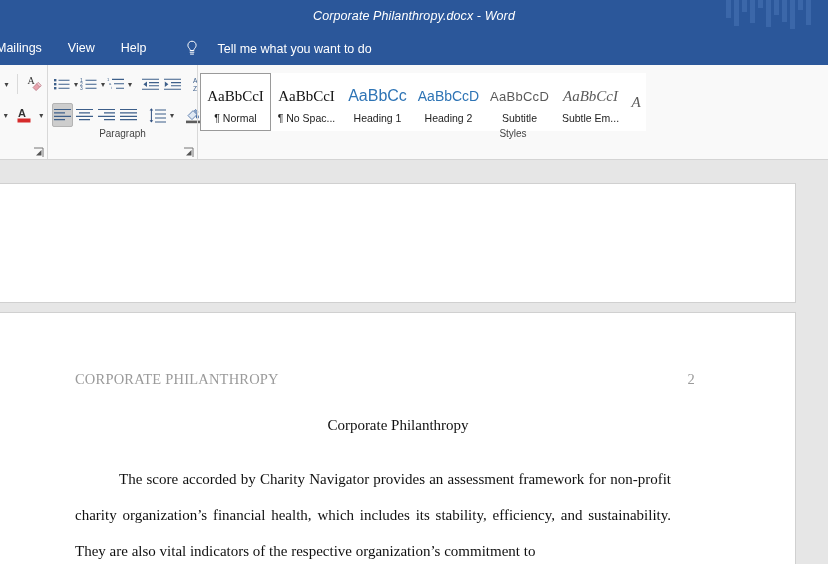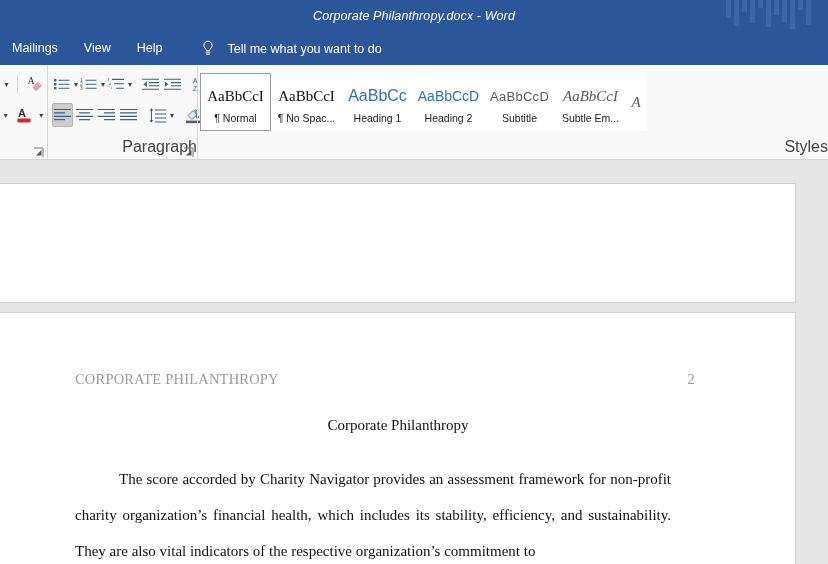--- a/index.html
+++ b/index.html
@@ -48,35 +48,35 @@
     width: 5px;
     background: #4f7cbd;
   }
 
   
   .tabbar {
     height: 33px;
     background: #2b579a;
     display: flex;
     align-items: center;
-    padding-left: 16px;
+    padding-left: 0;
     overflow: hidden;
   }
   .tab {
     color: #ffffff;
     font-size: 12.5px;
     padding: 0 13px;
     white-space: nowrap;
     line-height: 33px;
   }
   .tab.clipped { padding-left: 0; margin-left: -4px; }
   .tellme {
     display: flex;
     align-items: center;
-    gap: 12px;
+    gap: 18px;
     margin-left: 26px;
     color: #ffffff;
     font-size: 12.5px;
     white-space: nowrap;
   }
   .bulb { width: 14px; height: 17px; display: block; }
 
   
   .ribbon {
     position: relative;
@@ -134,25 +134,25 @@
   }
   .sep {
     width: 1px;
     height: 20px;
     background: #dadada;
     margin: 0 3px;
   }
 
   .grp-label {
     position: absolute;
-    bottom: 3px;
+    bottom: 20px;
     left: 0;
     right: 0;
-    text-align: right;
-    font-size: 16px;
+    text-align: center;
+    font-size: 10px;
     color: #444;
   }
   .dialog-launcher {
     position: absolute;
     bottom: 4px;
     right: 3px;
     width: 11px;
     height: 11px;
   }
 

